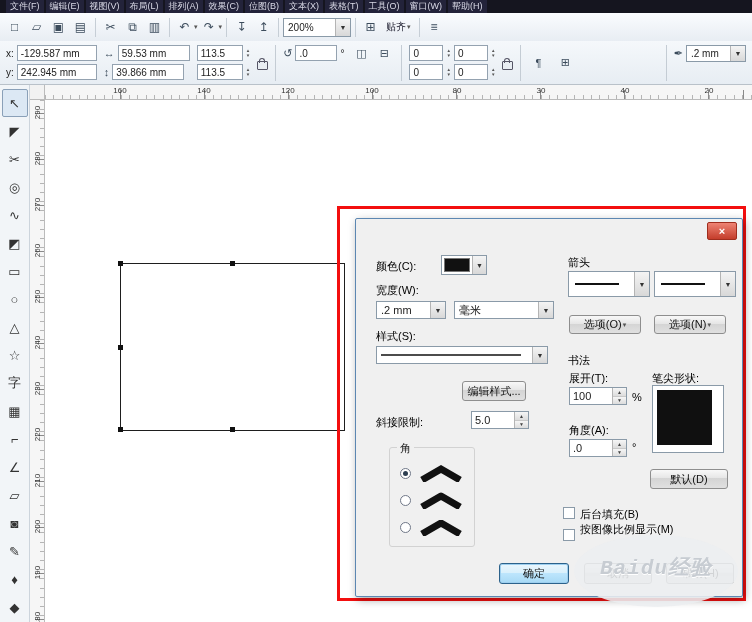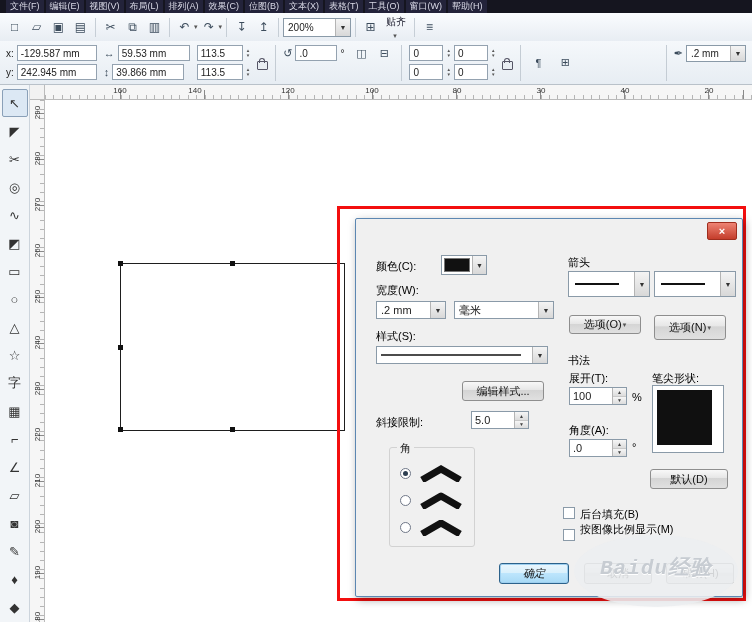--- a/index.html
+++ b/index.html
@@ -17,21 +17,21 @@
            display:flex;align-items:center;padding:0 4px;gap:1px;}
   .tbtn{width:21px;height:21px;display:flex;align-items:center;justify-content:center;
         font-size:12px;color:#3c4c5c;border-radius:2px;}
   .tsep{width:1px;height:19px;background:#c6ced6;margin:0 3px;}
   .dd-mini{font-size:7px;color:#555;margin-left:-2px;}
   .combo{display:flex;align-items:center;background:#fff;border:1px solid #8a9aa8;height:17px;}
   .combo .cval{flex:1;font-size:10px;padding:0 4px;white-space:nowrap;}
   .ca{width:14px;align-self:stretch;display:flex;align-items:center;justify-content:center;
       background:linear-gradient(#f4f4f4,#d8d8d8);border-left:1px solid #b4b4b4;font-size:7px;color:#333;}
   .ca::after{content:"▼";}
-  .snap{display:flex;align-items:center;gap:3px;font-size:10px;padding:0 4px;color:#223;flex-direction:column;}
+  .snap{display:flex;align-items:center;gap:3px;font-size:10px;padding:0 4px;color:#223;}
   .dd-mini::after{content:"▾";}
 
   
   .propbar{position:absolute;left:0;top:41px;width:752px;height:44px;
            background:linear-gradient(#f5f8fb,#e7edf3);border-bottom:1px solid #b9c1c9;
            display:flex;align-items:center;padding:0 6px;gap:7px;font-size:10px;box-sizing:border-box;}
   .pcol{display:flex;flex-direction:column;gap:3px;}
   .prow{display:flex;align-items:center;gap:3px;height:16px;}
   .pfield{height:14px;background:#fff;border:1px solid #94a2b0;padding:0 3px;font-size:10px;
           display:flex;align-items:center;white-space:nowrap;}
@@ -84,21 +84,21 @@
   .dlg-title .t{font-size:11px;color:#1a2a3a;}
   .close-btn{position:absolute;right:5px;top:3px;width:28px;height:16px;border-radius:2px;
              background:linear-gradient(#ee8373,#c43d2b);border:1px solid #9f2d1e;
              display:flex;align-items:center;justify-content:center;color:#fff;font-size:11px;font-weight:bold;}
   .close-btn::after{content:"×";}
   .dl{position:absolute;font-size:11px;white-space:nowrap;color:#000;}
   .wbtn{position:absolute;display:flex;align-items:center;justify-content:center;gap:3px;font-size:11px;color:#111;
         background:linear-gradient(#f8f8f8,#e6e6e6 45%,#d4d4d4 46%,#e0e0e0);
         border:1px solid #8e8e8e;border-radius:3px;box-sizing:border-box;}
   .wbtn.default{background:linear-gradient(#eaf6fd,#d9f0fc 45%,#bee6fd 46%,#a7d9f5);
-                border-color:#2c628b;box-shadow:0 0 0 1px #9ecfef inset;font-style:italic;}
+                border-color:#2c628b;box-shadow:0 0 0 1px #9ecfef inset;}
   .dcombo{position:absolute;display:flex;background:#fff;border:1px solid #8a9aa8;box-sizing:border-box;}
   .dcombo .cval{flex:1;font-size:11px;padding:1px 4px;display:flex;align-items:center;overflow:hidden;}
   .spin{position:absolute;display:flex;background:#fff;border:1px solid #8a9aa8;height:18px;box-sizing:border-box;}
   .spin .v{flex:1;font-size:11px;padding:1px 3px;display:flex;align-items:center;}
   .spin .btns{width:13px;display:flex;flex-direction:column;border-left:1px solid #b4b4b4;}
   .spin .btns span{flex:1;display:flex;align-items:center;justify-content:center;font-size:5px;color:#444;
                    background:linear-gradient(#f6f6f6,#dcdcdc);}
   .spin .btns span + span{border-top:1px solid #c8c8c8;}
   .spin .su::after{content:"▲";} .spin .sd::after{content:"▼";}
   .gbx{position:absolute;border:1px solid #d2d2d2;border-radius:3px;box-sizing:border-box;}
@@ -263,21 +263,21 @@
         </span>
       </div>
       <div class="prow"></div>
     </div>
   </div>
 
   <div class="ruler-corner"></div>
 
   <div class="hruler">
     <span class="hnum" style="left:75px">160</span>
-    <span class="hnum" style="left:150px">140</span>
+    <span class="hnum" style="left:159px">140</span>
     <span class="hnum" style="left:243px">120</span>
     <span class="hnum" style="left:327px">100</span>
     <span class="hnum" style="left:412px">80</span>
     <span class="hnum" style="left:496px">30</span>
     <span class="hnum" style="left:580px">40</span>
     <span class="hnum" style="left:664px">20</span>
   </div>
 
   <div class="vruler">
     <span class="vnum" style="top:8px">290</span>
@@ -388,21 +388,21 @@
     <span class="dl" style="left:20px;top:110px">样式(S):</span>
     <div class="dcombo" style="left:20px;top:127px;width:172px;height:18px">
       <span class="cval">
         <svg width="140" height="4">
             <line x1="0" y1="2" x2="140" y2="2" stroke="#111" stroke-width="1.5"></line>
           </svg>
       </span>
       <span class="ca"></span>
     </div>
 
-    <div class="wbtn" style="left:106px;top:162px;width:82px;height:20px">
+    <div class="wbtn" style="left:106px;top:162px;width:64px;height:20px">
       <span>编辑样式...</span>
     </div>
 
     <span class="dl" style="left:20px;top:196px">斜接限制:</span>
     <div class="spin" style="left:115px;top:192px;width:58px">
       <span class="v">5.0</span>
       <span class="btns">
           <span class="su"></span>
           <span class="sd"></span>
         </span>
@@ -439,21 +439,21 @@
         <svg width="48" height="8">
             <line x1="2" y1="4" x2="46" y2="4" stroke="#111" stroke-width="2"></line>
           </svg>
       </span>
       <span class="ca"></span>
     </div>
     <div class="wbtn" style="left:213px;top:96px;width:72px;height:19px">
       <span>选项(O)</span>
       <span class="dd-mini"></span>
     </div>
-    <div class="wbtn" style="left:298px;top:96px;width:72px;height:25px">
+    <div class="wbtn" style="left:298px;top:96px;width:72px;height:19px">
       <span>选项(N)</span>
       <span class="dd-mini"></span>
     </div>
 
     <span class="dl" style="left:212px;top:134px">书法</span>
     <span class="dl" style="left:213px;top:152px">展开(T):</span>
     <span class="dl" style="left:296px;top:152px">笔尖形状:</span>
     <div class="spin" style="left:213px;top:168px;width:58px">
       <span class="v">100</span>
       <span class="btns">

